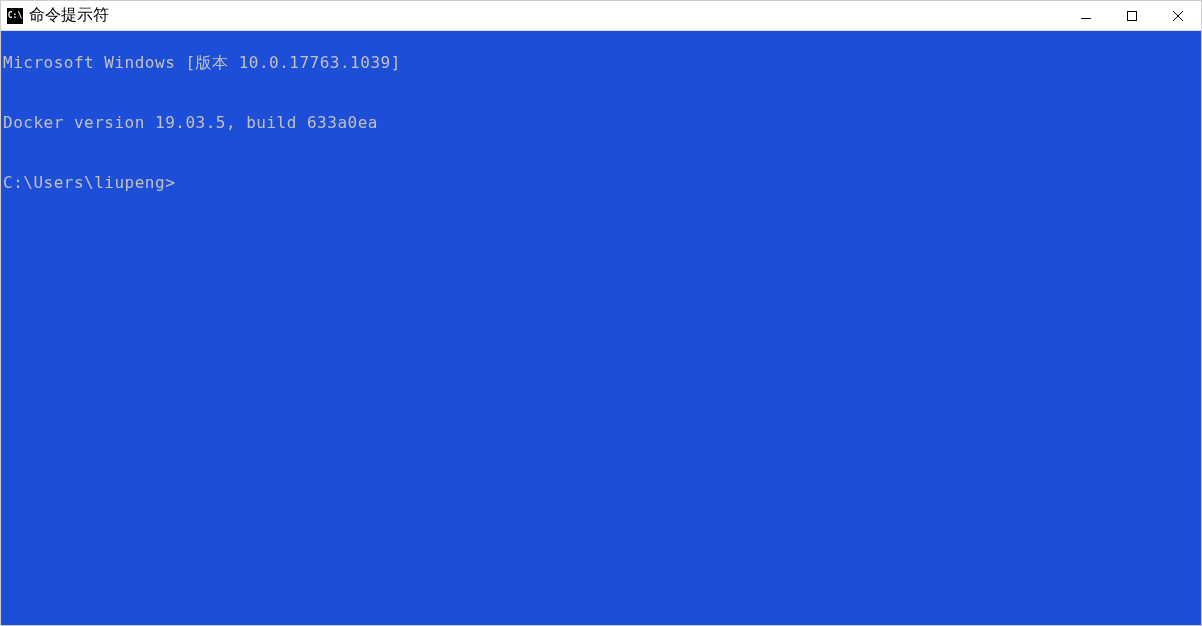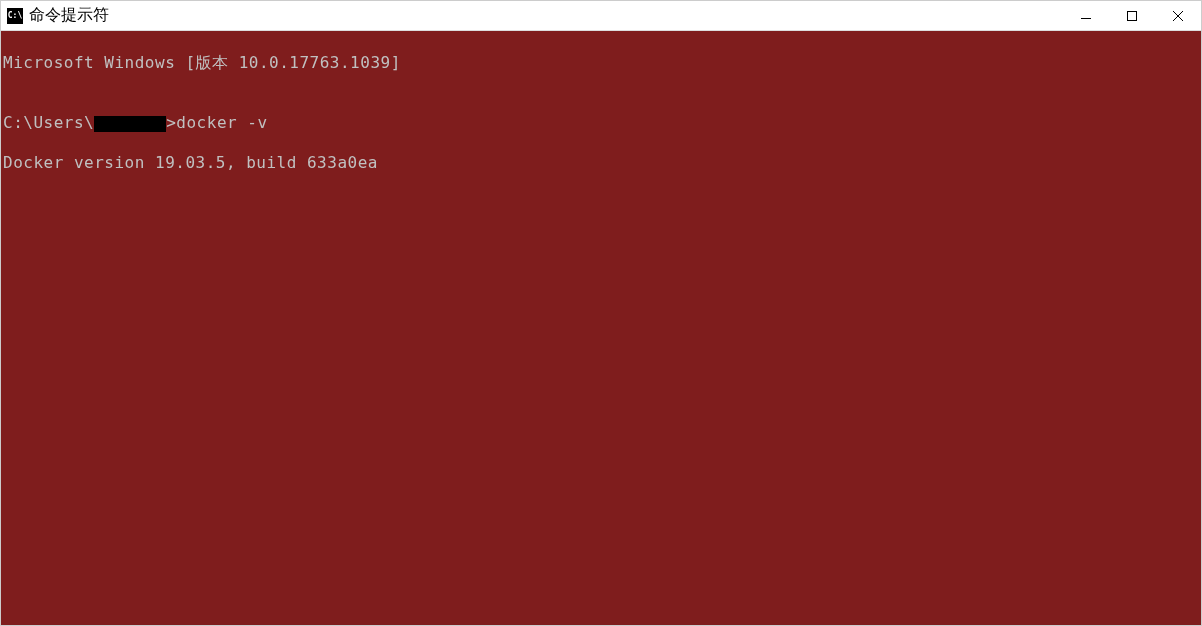--- a/index.html
+++ b/index.html
@@ -60,21 +60,21 @@
       height: 100%;
       display: flex;
       align-items: center;
       justify-content: center;
       cursor: pointer;
       font-size: 14px;
       color: #000;
     }
     .terminal {
       flex: 1;
-      background: #7f1d1d;
+      background: #1d4ed8;
       color: #c0c0c0;
       font-family: "NSimSun", "SimSun", "Consolas", monospace;
       font-size: 16px;
       line-height: 20px;
       padding: 2px 2px;
       white-space: pre;
       overflow: hidden;
       letter-spacing: 0.5px;
     }
     .terminal-line {
@@ -123,17 +123,17 @@
         <svg class="close-icon-svg" viewBox="0 0 10 10">
           <line x1="0" y1="0" x2="10" y2="10" stroke="currentColor" stroke-width="1"></line>
           <line x1="10" y1="0" x2="0" y2="10" stroke="currentColor" stroke-width="1"></line>
         </svg>
       </div>
     </div>
   </div>
   <div class="terminal">
 <span class="terminal-line">Microsoft Windows [版本 10.0.17763.1039]</span>
 <span class="terminal-line"></span>
-<span class="terminal-line"><span>C:\Users\</span><span class="redacted"></span><span>&gt;</span><span>docker -v</span></span>
 <span class="terminal-line">Docker version 19.03.5, build 633a0ea</span>
 <span class="terminal-line"></span>
+<span class="terminal-line">C:\Users\liupeng&gt;</span>
   </div>
 </div>
 
 </body></html>

